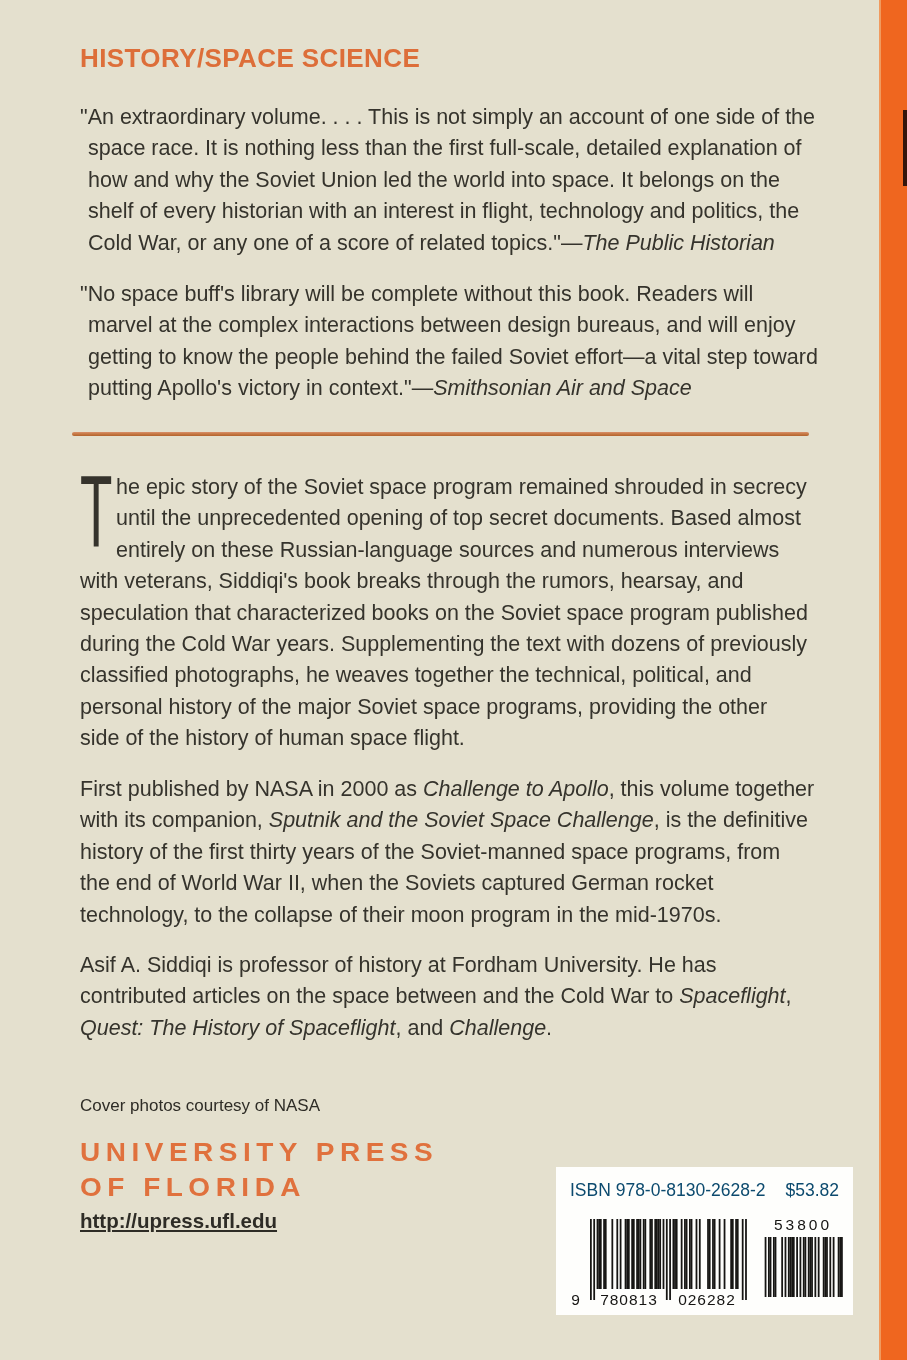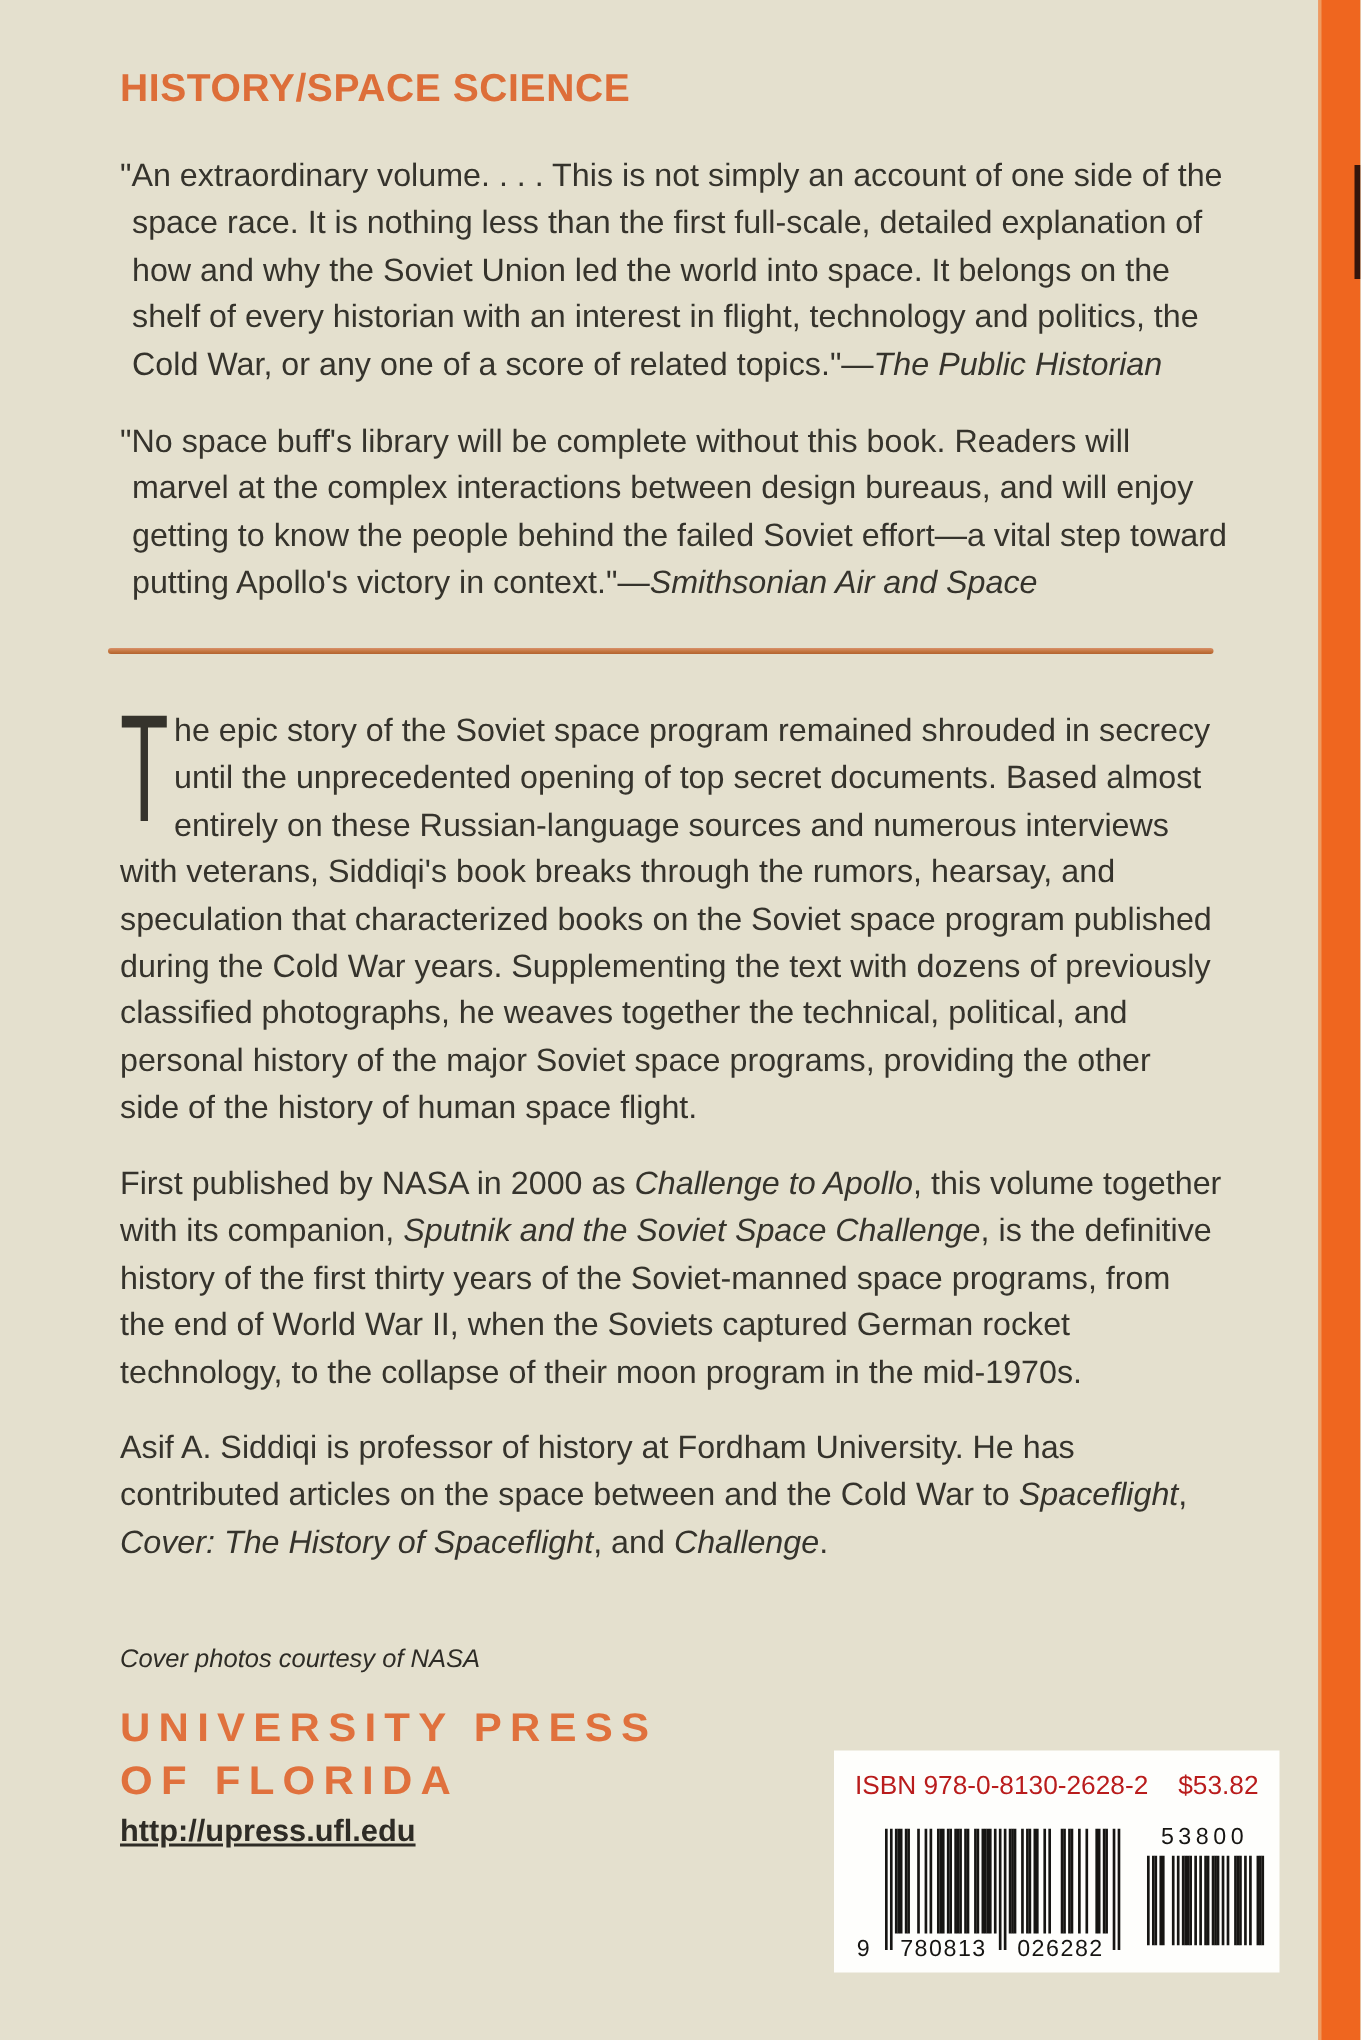--- a/index.html
+++ b/index.html
@@ -21,29 +21,29 @@
   .q1{top:102px;}
   .q2{top:279px;}
   .it{font-style:italic;text-align:right;}
   .rule{left:72px;top:432px;width:737px;height:4px;border-radius:2px;
         background:linear-gradient(180deg,#d8906a 0%,var(--rule,#c4763f) 55%,#b2632f 100%);}
   .p1{top:472px;}
   .p2{top:774px;width:736px;}
   .p3{top:950px;width:736px;}
   .dropcap{float:left;width:26px;height:86px;font-size:102px;line-height:80px;
            transform:scaleX(0.52);transform-origin:0 8px;margin-right:10px;color:var(--text,#35332c);}
-  .credit{left:80px;top:1096px;font-size:17px;color:#2e2c26;font-style:italic;}
+  .credit{left:80px;top:1096px;font-size:17px;color:#2e2c26;}
   .logo{left:80px;font-weight:bold;font-size:28px;letter-spacing:5.5px;color:var(--logo,#e0713d);transform:scaleY(0.95);transform-origin:left top;}
   .logo1{top:1137px;}
   .logo2{top:1172px;}
   .url{left:80px;top:1209px;font-size:20.5px;font-weight:bold;color:#2e2c26;text-decoration:underline;}
   
   .barcode-box{left:556px;top:1167px;width:297px;height:148px;background:var(--barcode_bg,#fefefc);}
   .isbn-row{position:absolute;left:0;top:13px;width:100%;display:flex;justify-content:center;gap:20px;
-            font-size:17.5px;color:#b91c1c;}
+            font-size:17.5px;color:#0c4a6e;}
   .ean-svg{position:absolute;left:20px;top:52px;}
   .ean-svg rect,.addon-svg rect{fill:#161513;}
   .ean-digits span{position:absolute;top:124px;font-size:15.5px;letter-spacing:1px;color:#161513;text-align:center;}
   .d-first{left:12px;width:16px;}
   .d-g1{left:41px;width:64px;}
   .d-g2{left:119px;width:64px;}
   .addon-text{position:absolute;left:207px;top:49px;width:80px;text-align:center;
               font-size:15.5px;letter-spacing:3px;color:#161513;}
   .addon-svg{position:absolute;left:207px;top:70px;}
 </style>
@@ -57,21 +57,21 @@
 
 <div class="abs quote q1"><span>"An extraordinary volume. . . . This is not simply an account of one side of the space race. It is nothing less than the first full-scale, detailed explanation of how and why the Soviet Union led the world into space. It belongs on the shelf of every historian with an interest in flight, technology and politics, the Cold War, or any one of a score of related topics."—</span><span class="it">The Public Historian</span></div>
 <div class="abs quote q2"><span>"No space buff's library will be complete without this book. Readers will marvel at the complex interactions between design bureaus, and will enjoy getting to know the people behind the failed Soviet effort—a vital step toward putting Apollo's victory in context."—</span><span class="it">Smithsonian Air and Space</span></div>
 
 <div class="abs rule"></div>
 
 <div class="abs para p1">
   <span class="dropcap">T</span><span>he epic story of the Soviet space program remained shrouded in secrecy until the unprecedented opening of top secret documents. Based almost entirely on these Russian-language sources and numerous interviews with veterans, Siddiqi's book breaks through the rumors, hearsay, and speculation that characterized books on the Soviet space program published during the Cold War years. Supplementing the text with dozens of previously classified photographs, he weaves together the technical, political, and personal history of the major Soviet space programs, providing the other side of the history of human space flight.</span>
 </div>
 <div class="abs para p2"><span>First published by NASA in 2000 as </span><span class="it">Challenge to Apollo</span><span>, this volume together with its companion, </span><span class="it">Sputnik and the Soviet Space Challenge</span><span>, is the definitive history of the first thirty years of the Soviet-manned space programs, from the end of World War II, when the Soviets captured German rocket technology, to the collapse of their moon program in the mid-1970s.</span></div>
-<div class="abs para p3"><span>Asif A. Siddiqi is professor of history at Fordham University. He has contributed articles on the space between and the Cold War to </span><span class="it">Spaceflight</span><span>, </span><span class="it">Cover: The History of Spaceflight</span><span>, and </span><span class="it">Challenge</span><span>.</span></div>
+<div class="abs para p3"><span>Asif A. Siddiqi is professor of history at Fordham University. He has contributed articles on the space between and the Cold War to </span><span class="it">Spaceflight</span><span>, </span><span class="it">Quest: The History of Spaceflight</span><span>, and </span><span class="it">Challenge</span><span>.</span></div>
 
 <div class="abs credit">Cover photos courtesy of NASA</div>
 
 <div class="abs logo logo1">UNIVERSITY PRESS</div>
 <div class="abs logo logo2">OF FLORIDA</div>
 <div class="abs url">http://upress.ufl.edu</div>
 
 <div class="abs barcode-box">
   <div class="isbn-row">
     <span>ISBN 978-0-8130-2628-2</span>

